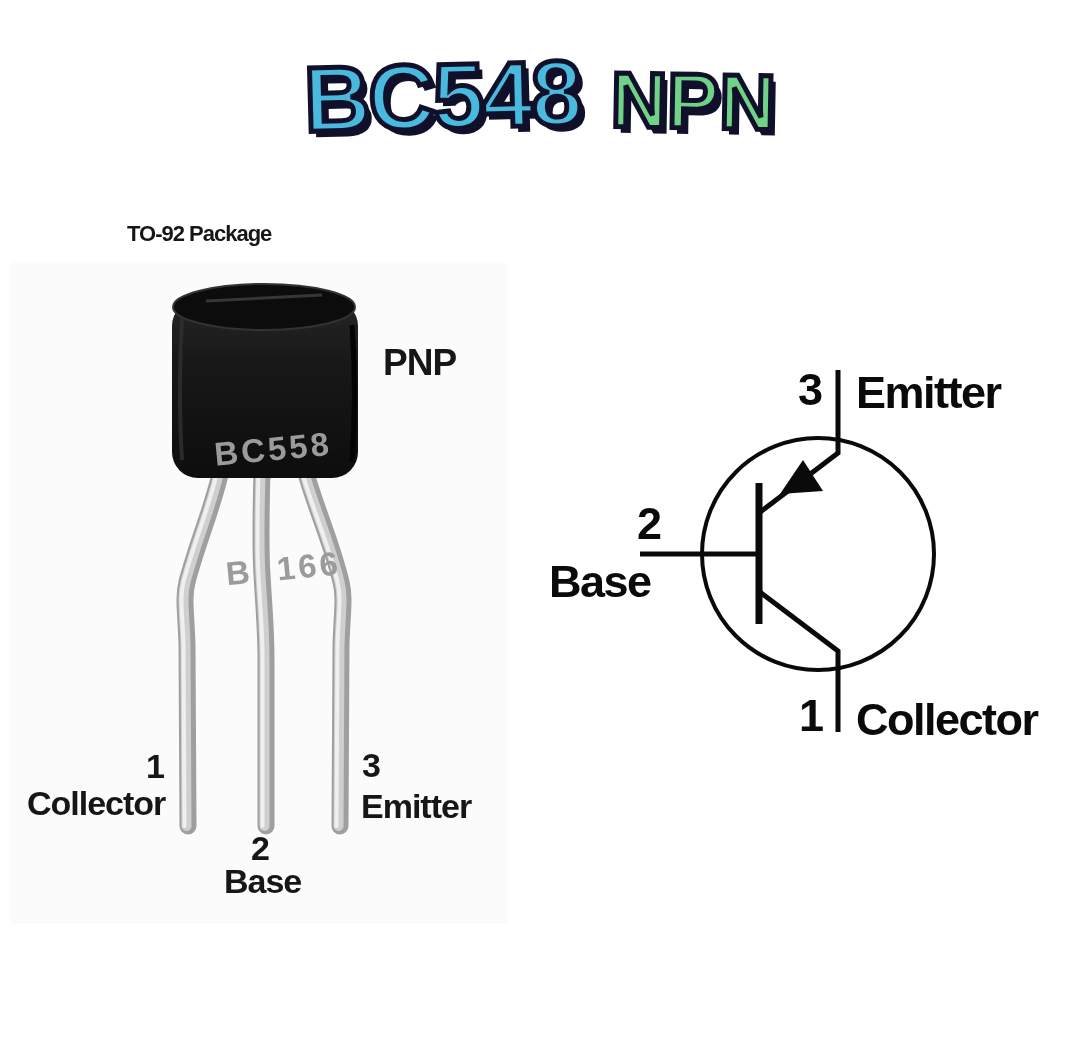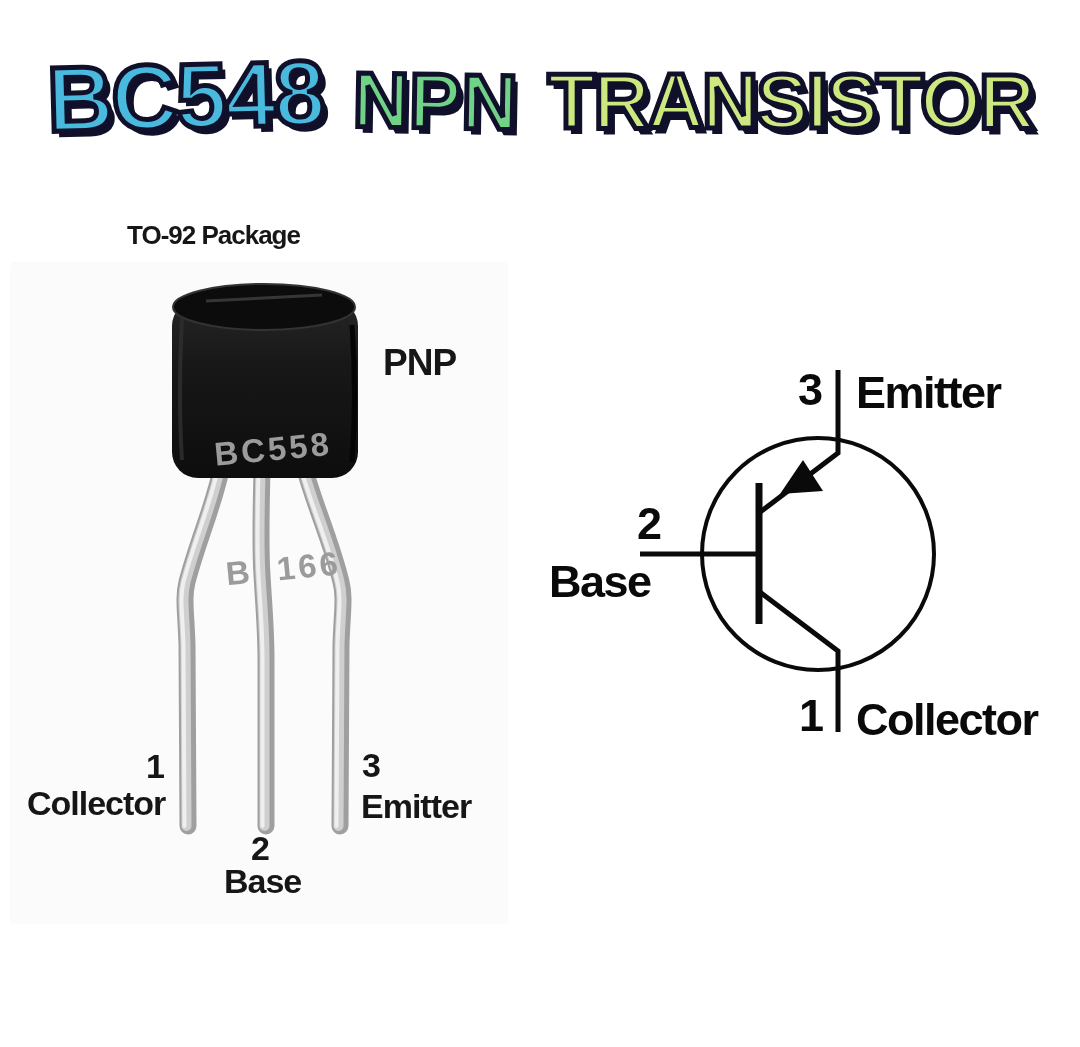--- a/index.html
+++ b/index.html
@@ -34,21 +34,21 @@
     font-weight:900;line-height:1;
     -webkit-text-stroke:5px var(--outline-color);
     text-shadow:5px 6px 0 var(--outline-color);
   }
   .tw-part{font-size:92px;color:var(--part-color);letter-spacing:-2px;transform:rotate(-1.5deg);}
   .tw-npn{font-size:78px;color:var(--npn-color);letter-spacing:0;transform:rotate(1deg);}
   .tw-trans{font-size:78px;color:var(--transistor-color);letter-spacing:-2px;}
 
   
   .photo-lbl{font-weight:700;font-size:34px;letter-spacing:-1px;color:var(--label-color);}
-  .package-lbl{left:127px;top:222px;font-size:26px;}
+  .package-lbl{left:127px;top:222px;font-size:22px;}
   .polarity-lbl{left:383px;top:344px;font-size:37px;}
   .marking{
     left:220px;top:348px;
     transform:rotate(-5.5deg);
     color:var(--marking-color);
     font-weight:700;font-size:33px;letter-spacing:3px;line-height:1.22;
     white-space:pre;
   }
   .pin1-num{left:146px;top:749px;}
   .pin1-name{left:27px;top:786px;}
@@ -120,21 +120,20 @@
       <line x1="640" y1="554" x2="756" y2="554" stroke-width="5"></line>
       <path d="M 759 513 L 838 453 L 838 370" stroke-width="5"></path>
       <polygon points="780,494 803,460 823,491" fill="#0a0a0a" stroke="none"></polygon>
       <path d="M 760 592 L 838 651 L 838 732" stroke-width="5"></path>
     </g>
   </svg>
 
   <div class="title-row">
     <span class="tw tw-part">BC548</span>
     <span class="tw tw-npn">NPN</span>
-    <span class="tw tw-trans">TRANSISTOR</span>
   </div>
 
   <div class="lbl photo-lbl package-lbl">TO-92 Package</div>
   <div class="lbl photo-lbl polarity-lbl">PNP</div>
 
   <div class="lbl marking">
     <div>BC558</div>
     <div>B  166</div>
   </div>
 

